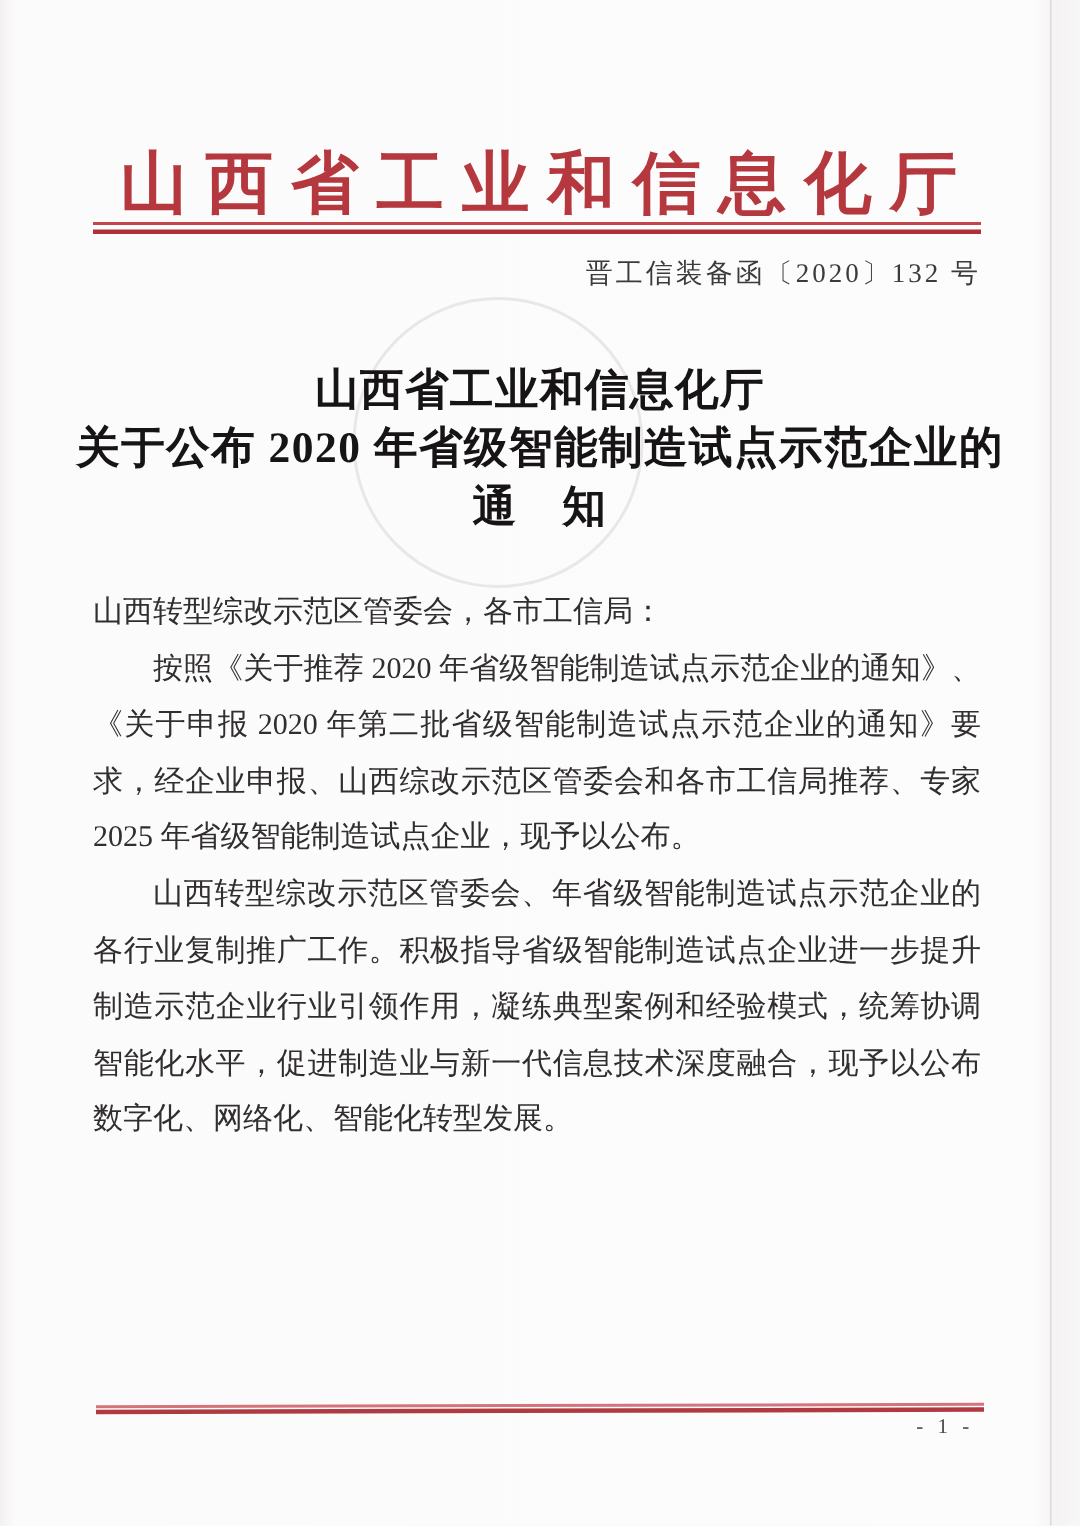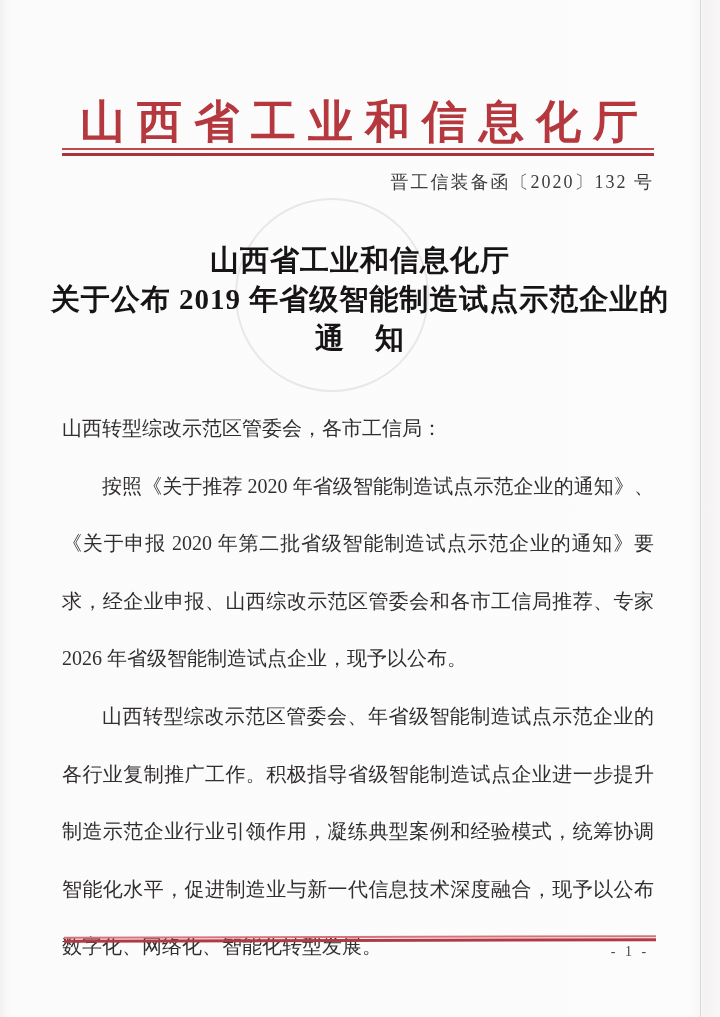--- a/index.html
+++ b/index.html
@@ -37,21 +37,21 @@
     font-size:29px;line-height:39px;letter-spacing:1px;
   }
   .seal-watermark{
     position:absolute;left:235px;top:198px;width:190px;height:190px;
     border:2px solid rgba(150,142,140,0.18);border-radius:50%;
   }
   .body-block{
     position:absolute;left:62px;width:592px;top:390px;
     font-size:20px;color:#312e2e;line-height:37.6px;
   }
-  .line{height:37.6px;white-space:nowrap;margin-top:20px;}
+  .line{height:37.6px;white-space:nowrap;}
   .line.fill{white-space:normal;text-align:justify;text-align-last:justify;}
   .line.indent{text-indent:2em;}
   .rule-bottom{position:absolute;left:64px;width:592px;top:936px;transform:rotate(-0.15deg);}
   .rule-bottom .thin{height:2px;background:#d4737b;}
   .rule-bottom .gap{height:1px;}
   .rule-bottom .thick{height:3px;background:#b03a42;}
   .page-number{
     position:absolute;left:590px;width:80px;top:944px;
     text-align:center;font-size:14px;color:#4a4847;letter-spacing:3px;
   }
@@ -68,30 +68,30 @@
   <div class="rule-top">
     <div class="thin"></div>
     <div class="gap"></div>
     <div class="thick"></div>
   </div>
 
   <div class="doc-number">晋工信装备函〔2020〕132 号</div>
 
   <div class="title">
     <div>山西省工业和信息化厅</div>
-    <div>关于公布 2019 年省级智能制造试点示范企业的</div>
+    <div>关于公布 2020 年省级智能制造试点示范企业的</div>
     <div>通　知</div>
   </div>
 
   <div class="body-block">
     <div class="line">山西转型综改示范区管委会，各市工信局：</div>
     <div class="line indent fill">按照《关于推荐 2020 年省级智能制造试点示范企业的通知》、</div>
     <div class="line fill">《关于申报 2020 年第二批省级智能制造试点示范企业的通知》要</div>
     <div class="line fill">求，经企业申报、山西综改示范区管委会和各市工信局推荐、专家</div>
-    <div class="line">2026 年省级智能制造试点企业，现予以公布。</div>
+    <div class="line">2025 年省级智能制造试点企业，现予以公布。</div>
     <div class="line indent fill">山西转型综改示范区管委会、年省级智能制造试点示范企业的</div>
     <div class="line fill">各行业复制推广工作。积极指导省级智能制造试点企业进一步提升</div>
     <div class="line fill">制造示范企业行业引领作用，凝练典型案例和经验模式，统筹协调</div>
     <div class="line fill">智能化水平，促进制造业与新一代信息技术深度融合，现予以公布</div>
     <div class="line">数字化、网络化、智能化转型发展。</div>
   </div>
 
   <div class="rule-bottom">
     <div class="thin"></div>
     <div class="gap"></div>

